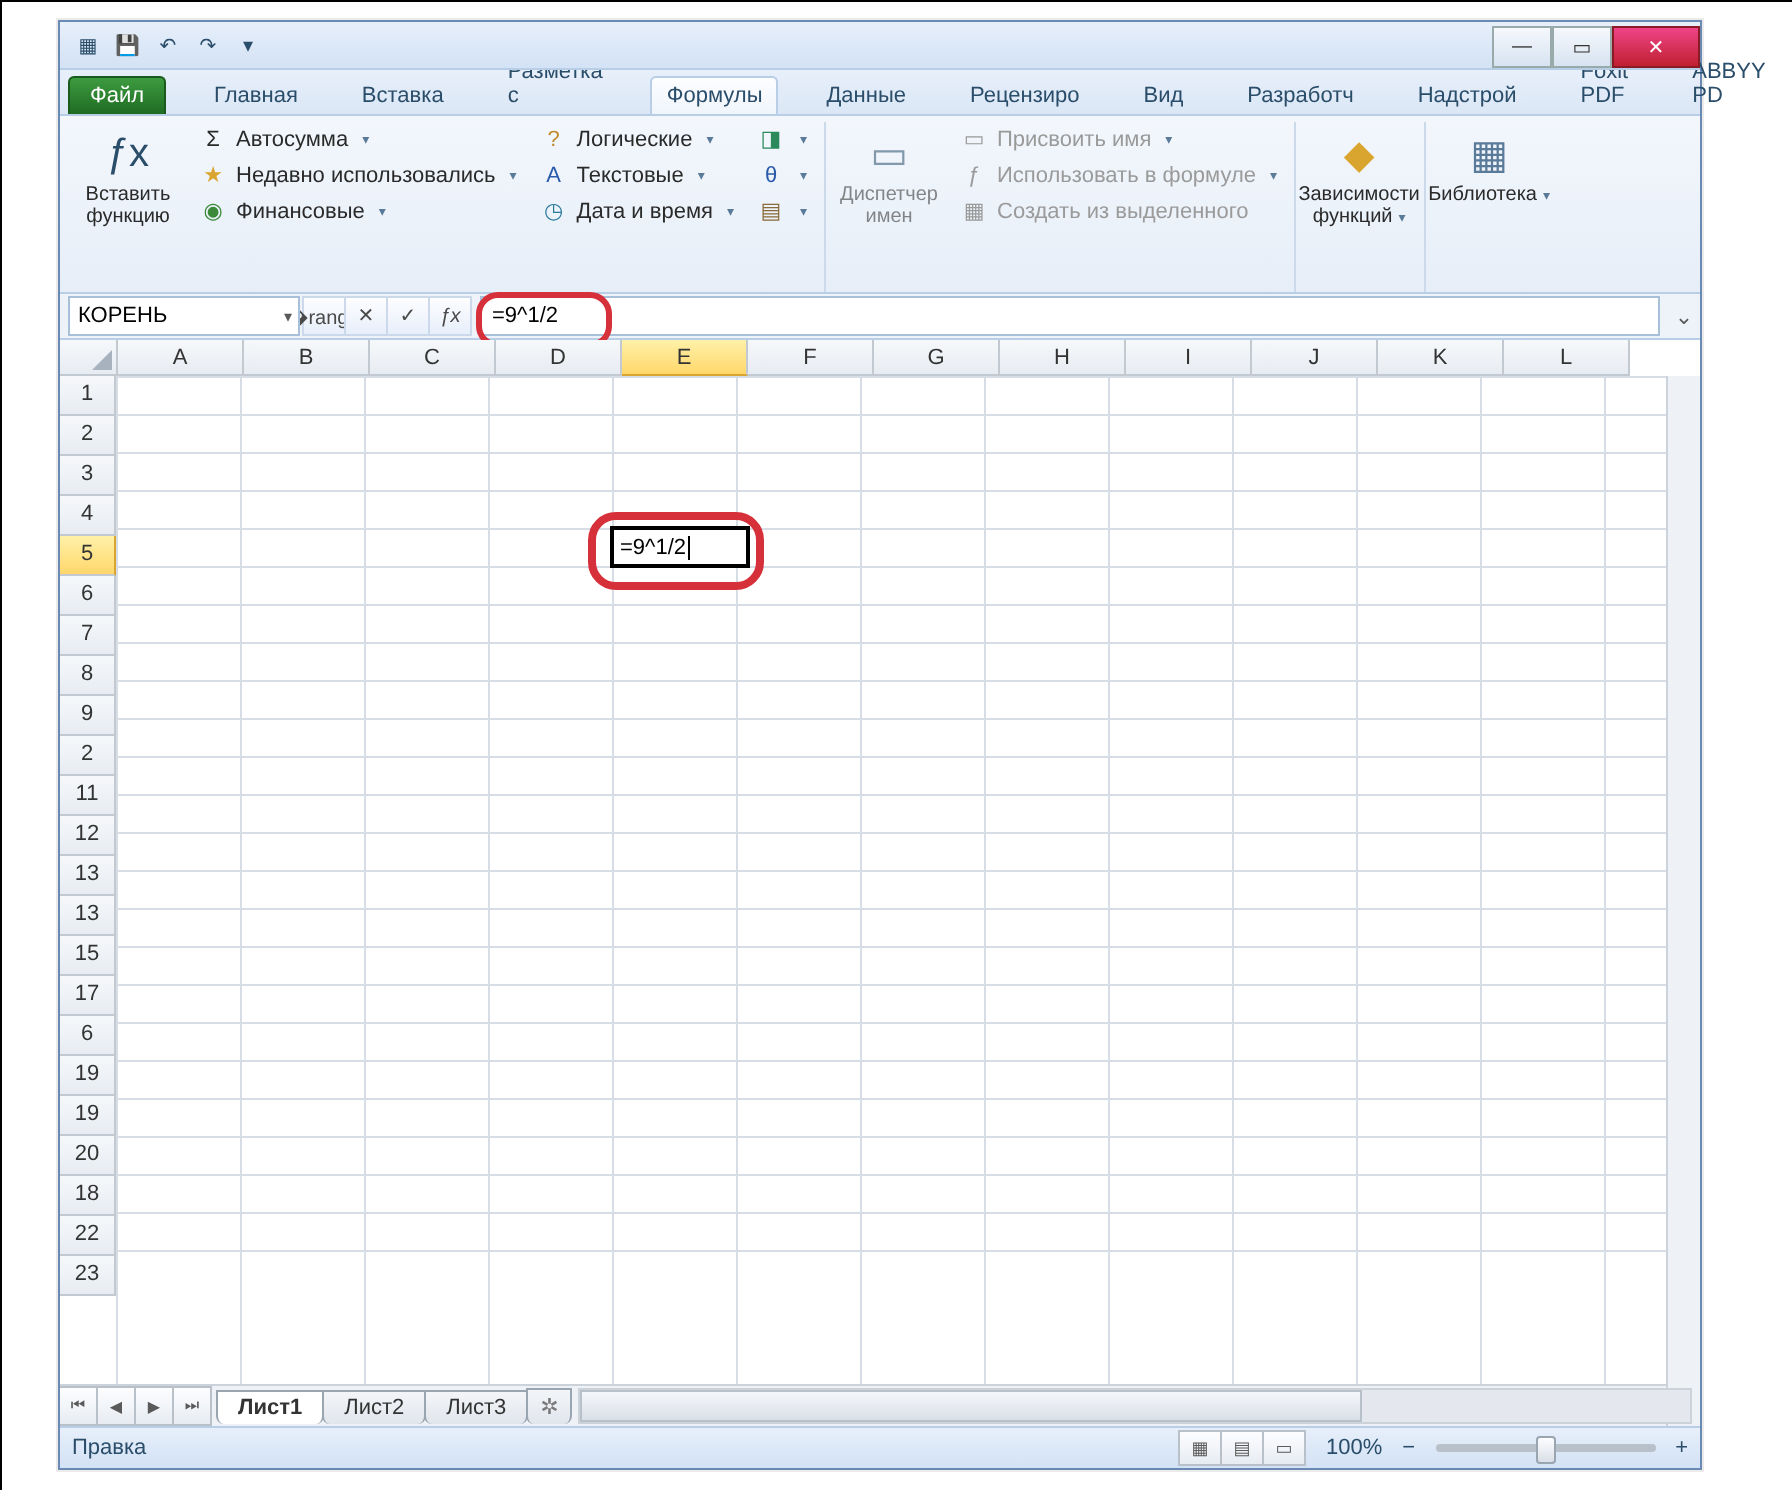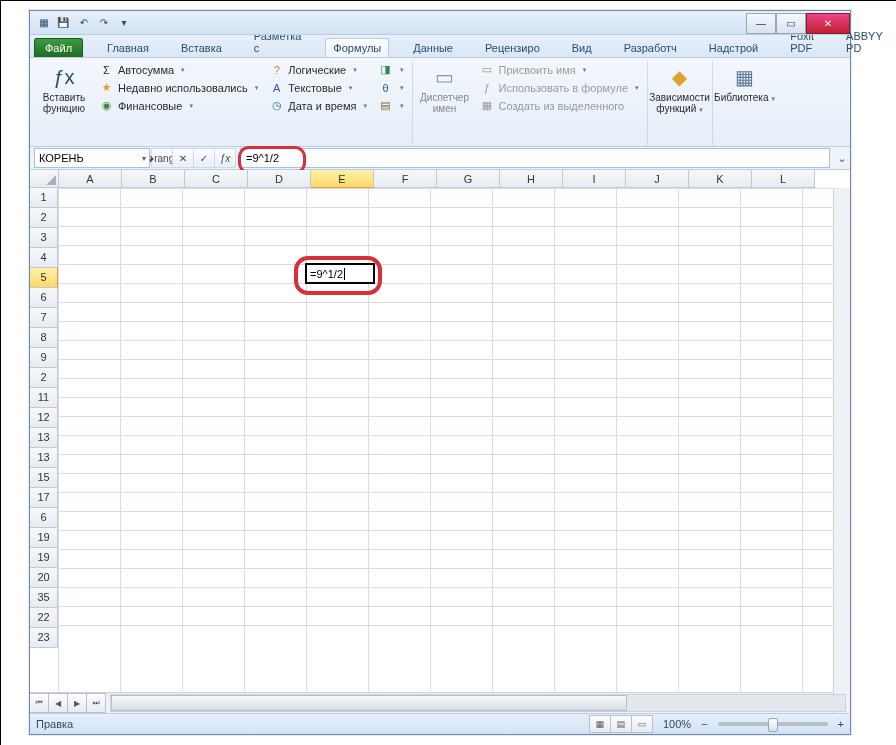--- a/index.html
+++ b/index.html
@@ -264,21 +264,21 @@
             <div class="rh">11</div>
             <div class="rh">12</div>
             <div class="rh">13</div>
             <div class="rh">13</div>
             <div class="rh">15</div>
             <div class="rh">17</div>
             <div class="rh">6</div>
             <div class="rh">19</div>
             <div class="rh">19</div>
             <div class="rh">20</div>
-            <div class="rh">35</div>
+            <div class="rh">18</div>
             <div class="rh">22</div>
             <div class="rh">23</div>
           </div>
       <div class="cells" id="cells">
 
       <div class="gline-v" style="left: 0px;"></div>
             <div class="gline-v" style="left: 62px;"></div>
             <div class="gline-v" style="left: 124px;"></div>
             <div class="gline-v" style="left: 186px;"></div>
             <div class="gline-v" style="left: 248px;"></div>
@@ -323,20 +323,26 @@
     </div>
     <div class="vscroll"></div>
 
     <div class="hscroll-area">
       <div class="sheet-nav">
         <div class="sn">⏮</div>
         <div class="sn">◀</div>
         <div class="sn">▶</div>
         <div class="sn">⏭</div>
       </div>
+      <div class="sheet-tabs">
+        <div class="stab active">Лист1</div>
+        <div class="stab">Лист2</div>
+        <div class="stab">Лист3</div>
+        <div class="stab add">✲</div>
+      </div>
       <div class="hscroll">
             <div class="hscroll-thumb"></div>
           </div>
     </div>
   </div>
 
   <div class="status">
     <span>Правка</span>
     <span class="spacer"></span>
     <div class="views">

